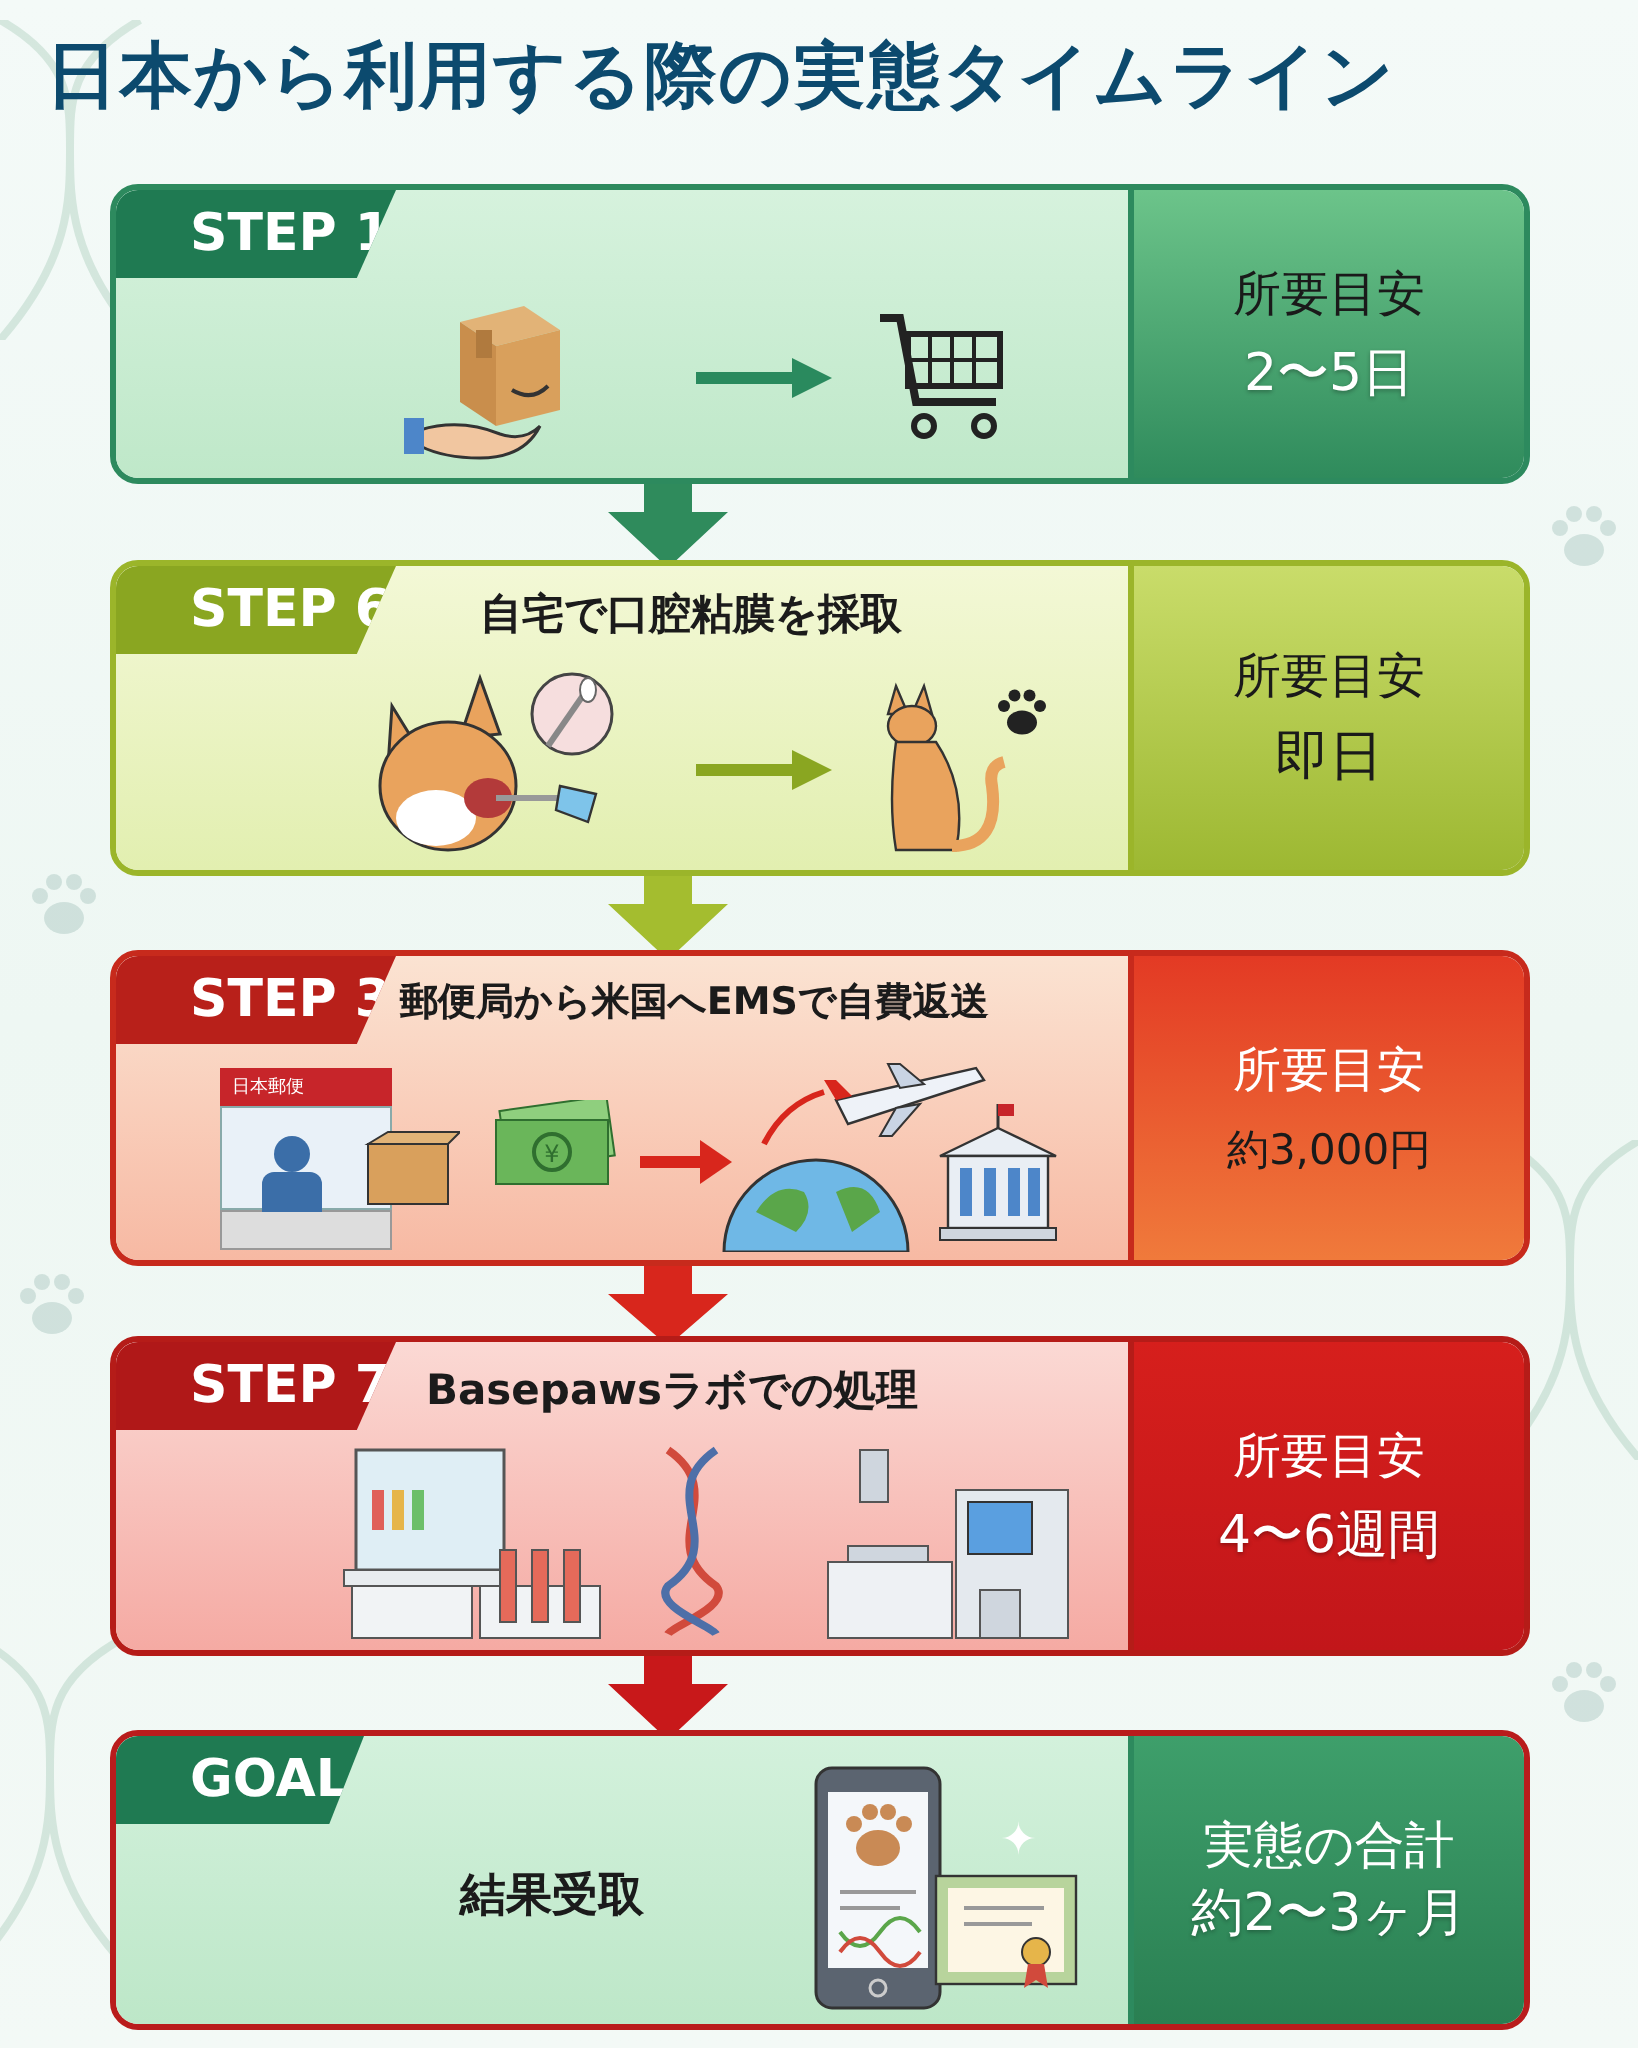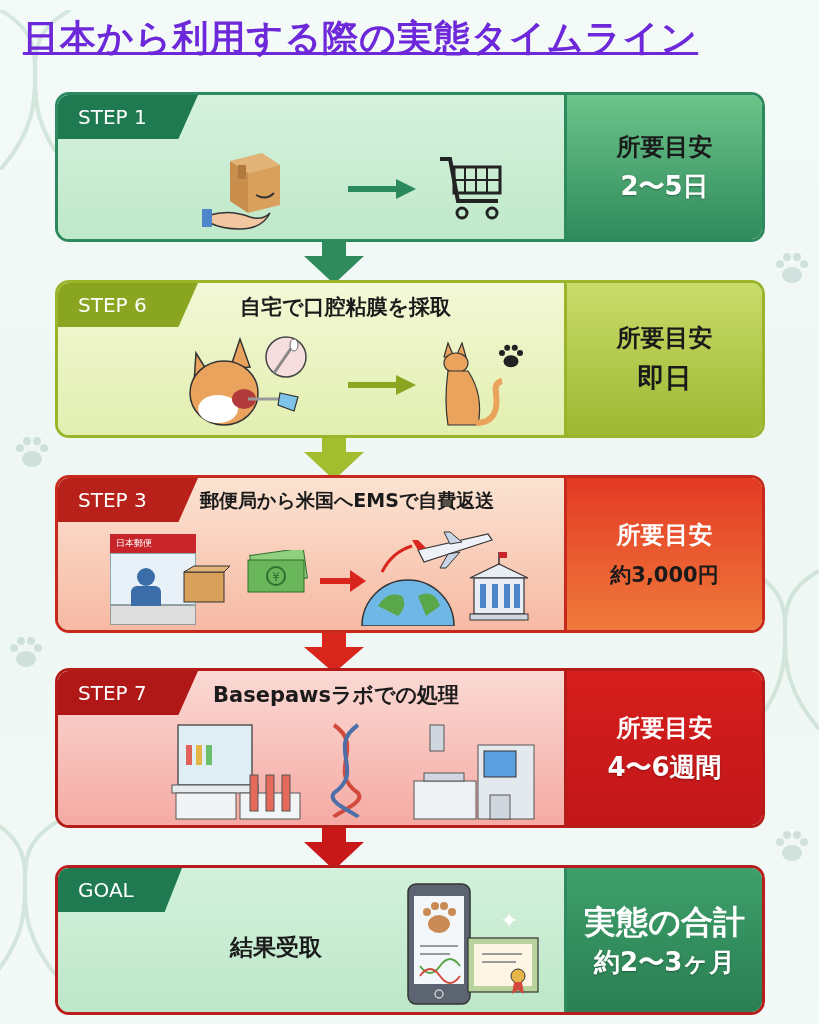--- a/index.html
+++ b/index.html
@@ -4,42 +4,41 @@
 <style>
   * { box-sizing: border-box; margin: 0; padding: 0; }
   html, body { width: 819px; height: 1024px; overflow: hidden; }
   body {
     font-family: "DejaVu Sans", "Liberation Sans", sans-serif;
     background: linear-gradient(180deg, #f4faf8 0%, #eef7f3 50%, #f3f9f6 100%);
     position: relative;
   }
   .title {
     position: absolute; left: 0; top: 14px; width: 721px;
-    text-align: center; font-size: 36px; font-weight: bold; color: #6d28d9;
+    text-align: center; font-size: 36px; font-weight: bold; color: #0c4a6e;
     letter-spacing: 1px;
-    text-decoration: underline;
   }
   .paw-deco { position: absolute; opacity: 0.28; }
   .dna-deco { position: absolute; opacity: 0.15; }
 
   .card {
     position: absolute; left: 55px; width: 710px;
     border-radius: 14px; overflow: hidden;
     display: flex;
   }
   .card .left { flex: 1; position: relative; }
   .card .right {
     width: 198px; display: flex; flex-direction: column;
     align-items: center; justify-content: center;
-    font-weight: bold; text-align: center;
+    font-weight: normal; text-align: center;
   }
   .badge {
     position: absolute; left: 0; top: 0; height: 44px; width: 140px;
-    color: #fff; font-weight: normal; font-size: 20px;
-    display: flex; align-items: center; padding-left: 20px;
+    color: #fff; font-weight: bold; font-size: 26px;
+    display: flex; align-items: center; padding-left: 37px;
     clip-path: polygon(0 0, 100% 0, 86% 100%, 0 100%);
   }
   .step-title {
     position: absolute; top: 10px; font-weight: bold; color: #1b1b1b; font-size: 21px;
   }
   .illus { position: absolute; }
   .lbl-top { font-size: 24px; color: #1a1a1a; }
   .lbl-val { font-size: 26px; color: #fff; margin-top: 6px; text-shadow: 0 1px 2px rgba(0,0,0,0.3); }
 
   
@@ -317,16 +316,16 @@
       <rect x="2" y="2" width="70" height="54" fill="#b8d49c" stroke="#333" stroke-width="1.2"></rect>
       <rect x="8" y="8" width="58" height="42" fill="#fdf6e4"></rect>
       <line x1="16" y1="18" x2="56" y2="18" stroke="#999" stroke-width="2"></line>
       <line x1="16" y1="26" x2="50" y2="26" stroke="#999" stroke-width="2"></line>
       <circle cx="52" cy="40" r="7" fill="#e6b54a" stroke="#333"></circle>
       <path d="M48 46 l-2 12 l6 -4 l6 4 l-2 -12" fill="#d14a3c"></path>
     </svg>
     <div class="illus" style="left:442px;top:40px;color:#ffffff;font-size:22px">✦</div>
   </div>
   <div class="right">
-    <div class="lbl-top" style="color:#fff;font-size:32px">実態の合計</div>
+    <div class="lbl-top" style="color:#fff;font-size:25px">実態の合計</div>
     <div class="lbl-val" style="font-size:26px;margin-top:0">約2〜3ヶ月</div>
   </div>
 </div>
 
 </body></html>

